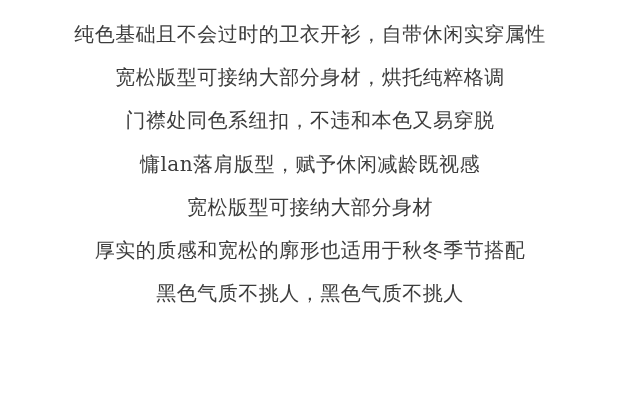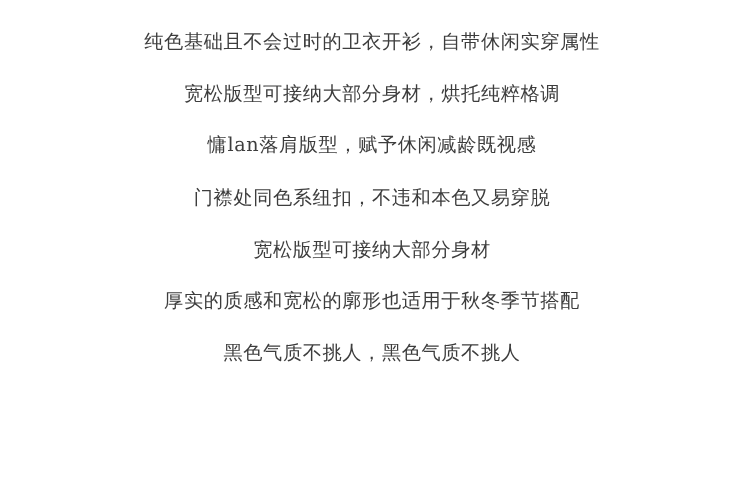--- a/index.html
+++ b/index.html
@@ -16,31 +16,31 @@
     box-sizing: border-box;
     padding-top: 13px;
   }
   .desc-line {
     margin: 0;
     width: 620px;
     height: 43.2px;
     line-height: 43.2px;
     text-align: center;
     font-family: "DejaVu Serif", "Liberation Serif", serif;
-    font-size: 16px;
+    font-size: 20px;
     font-weight: 400;
     color: #3d3d3d;
     letter-spacing: 0.5px;
     white-space: nowrap;
   }
 </style>
 </head>
 <body>
 
 <div class="page">
   <p class="desc-line">纯色基础且不会过时的卫衣开衫，自带休闲实穿属性</p>
   <p class="desc-line">宽松版型可接纳大部分身材，烘托纯粹格调</p>
+  <p class="desc-line">门襟处同色系纽扣，不违和本色又易穿脱</p>
   <p class="desc-line">慵lan落肩版型，赋予休闲减龄既视感</p>
-  <p class="desc-line">门襟处同色系纽扣，不违和本色又易穿脱</p>
   <p class="desc-line">宽松版型可接纳大部分身材</p>
   <p class="desc-line">厚实的质感和宽松的廓形也适用于秋冬季节搭配</p>
   <p class="desc-line">黑色气质不挑人，黑色气质不挑人</p>
 </div>
 
 </body></html>

